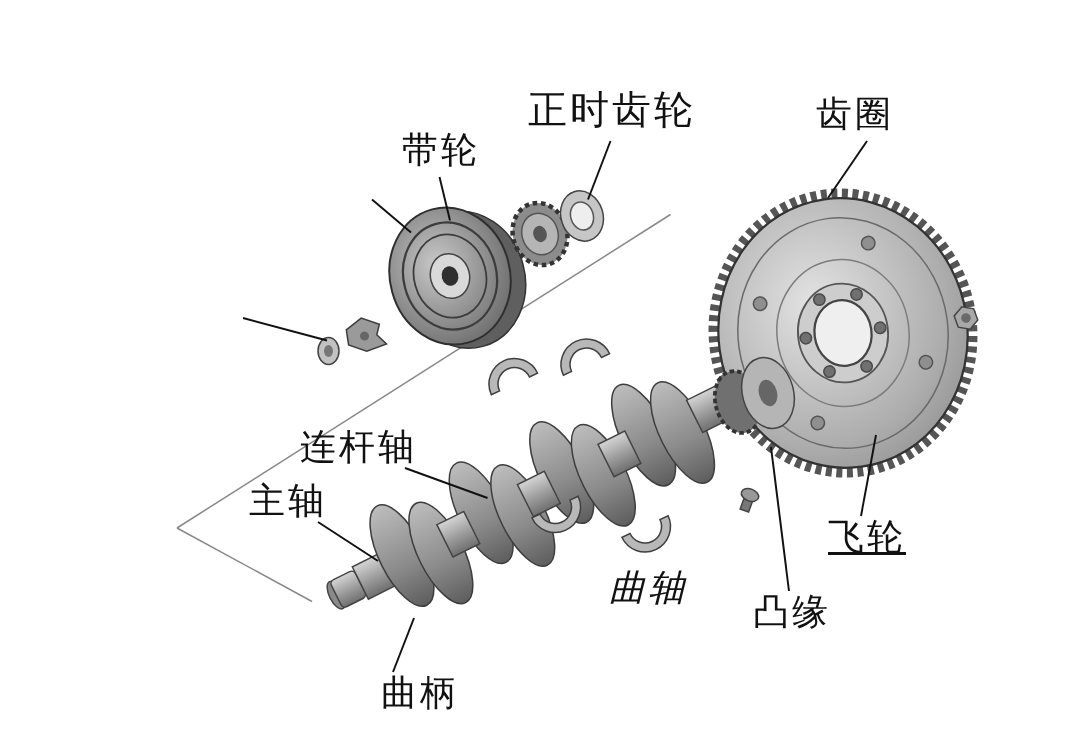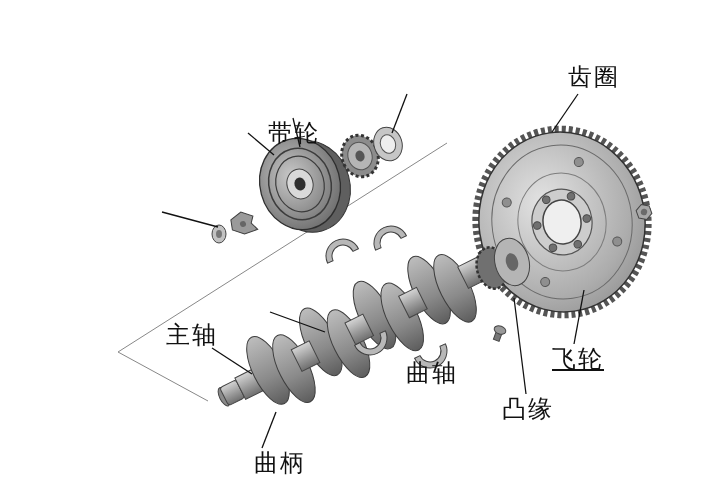--- a/index.html
+++ b/index.html
@@ -6,27 +6,27 @@
   .stage{
     position:relative;width:715px;height:500px;background:#ffffff;
     overflow:hidden;font-family:"Liberation Serif","DejaVu Serif",serif;
   }
   .stage svg{position:absolute;left:0;top:0;}
   .part-label{
     position:absolute;color:#111111;font-size:24px;letter-spacing:2px;
     white-space:nowrap;line-height:1.1;font-weight:500;
   }
   .lbl-damper   {left:110px;top:104px;}
-  .lbl-pulley   {left:268px;top:88px;margin-top:32px;}
+  .lbl-pulley   {left:268px;top:88px;}
   .lbl-timing   {left:352px;top:60px;font-size:26px;}
-  .lbl-ring     {left:568px;top:64px;}
+  .lbl-ring     {left:544px;top:64px;}
   .lbl-claw     {left:88px; top:186px;}
   .lbl-connrod  {left:200px;top:286px;}
   .lbl-main     {left:166px;top:322px;}
-  .lbl-crank    {left:406px;top:360px;}
+  .lbl-crank    {left:406px;top:380px;font-style:italic;}
   .lbl-web      {left:254px;top:450px;}
   .lbl-flange   {left:502px;top:396px;}
   .lbl-flywheel {left:552px;top:346px;text-decoration:underline;}
 </style>
 </head>
 <body>
 
 <div class="stage">
 
   <svg width="715" height="500" viewBox="0 0 715 500" aria-hidden="true">
@@ -165,19 +165,21 @@
       <line x1="162" y1="212" x2="218" y2="227"></line>
       <line x1="270" y1="312" x2="325" y2="332"></line>
       <line x1="212" y1="348" x2="252" y2="374"></line>
       <line x1="262" y1="448" x2="276" y2="412"></line>
       <line x1="526" y1="394" x2="514" y2="298"></line>
       <line x1="574" y1="344" x2="584" y2="290"></line>
     </g>
   </svg>
 
   <div class="part-label lbl-pulley">带轮</div>
+  <div class="part-label lbl-timing">正时齿轮</div>
   <div class="part-label lbl-ring">齿圈</div>
+  <div class="part-label lbl-connrod">连杆轴</div>
   <div class="part-label lbl-main">主轴</div>
   <div class="part-label lbl-crank">曲轴</div>
   <div class="part-label lbl-web">曲柄</div>
   <div class="part-label lbl-flange">凸缘</div>
   <div class="part-label lbl-flywheel">飞轮</div>
 </div>
 
 </body></html>

